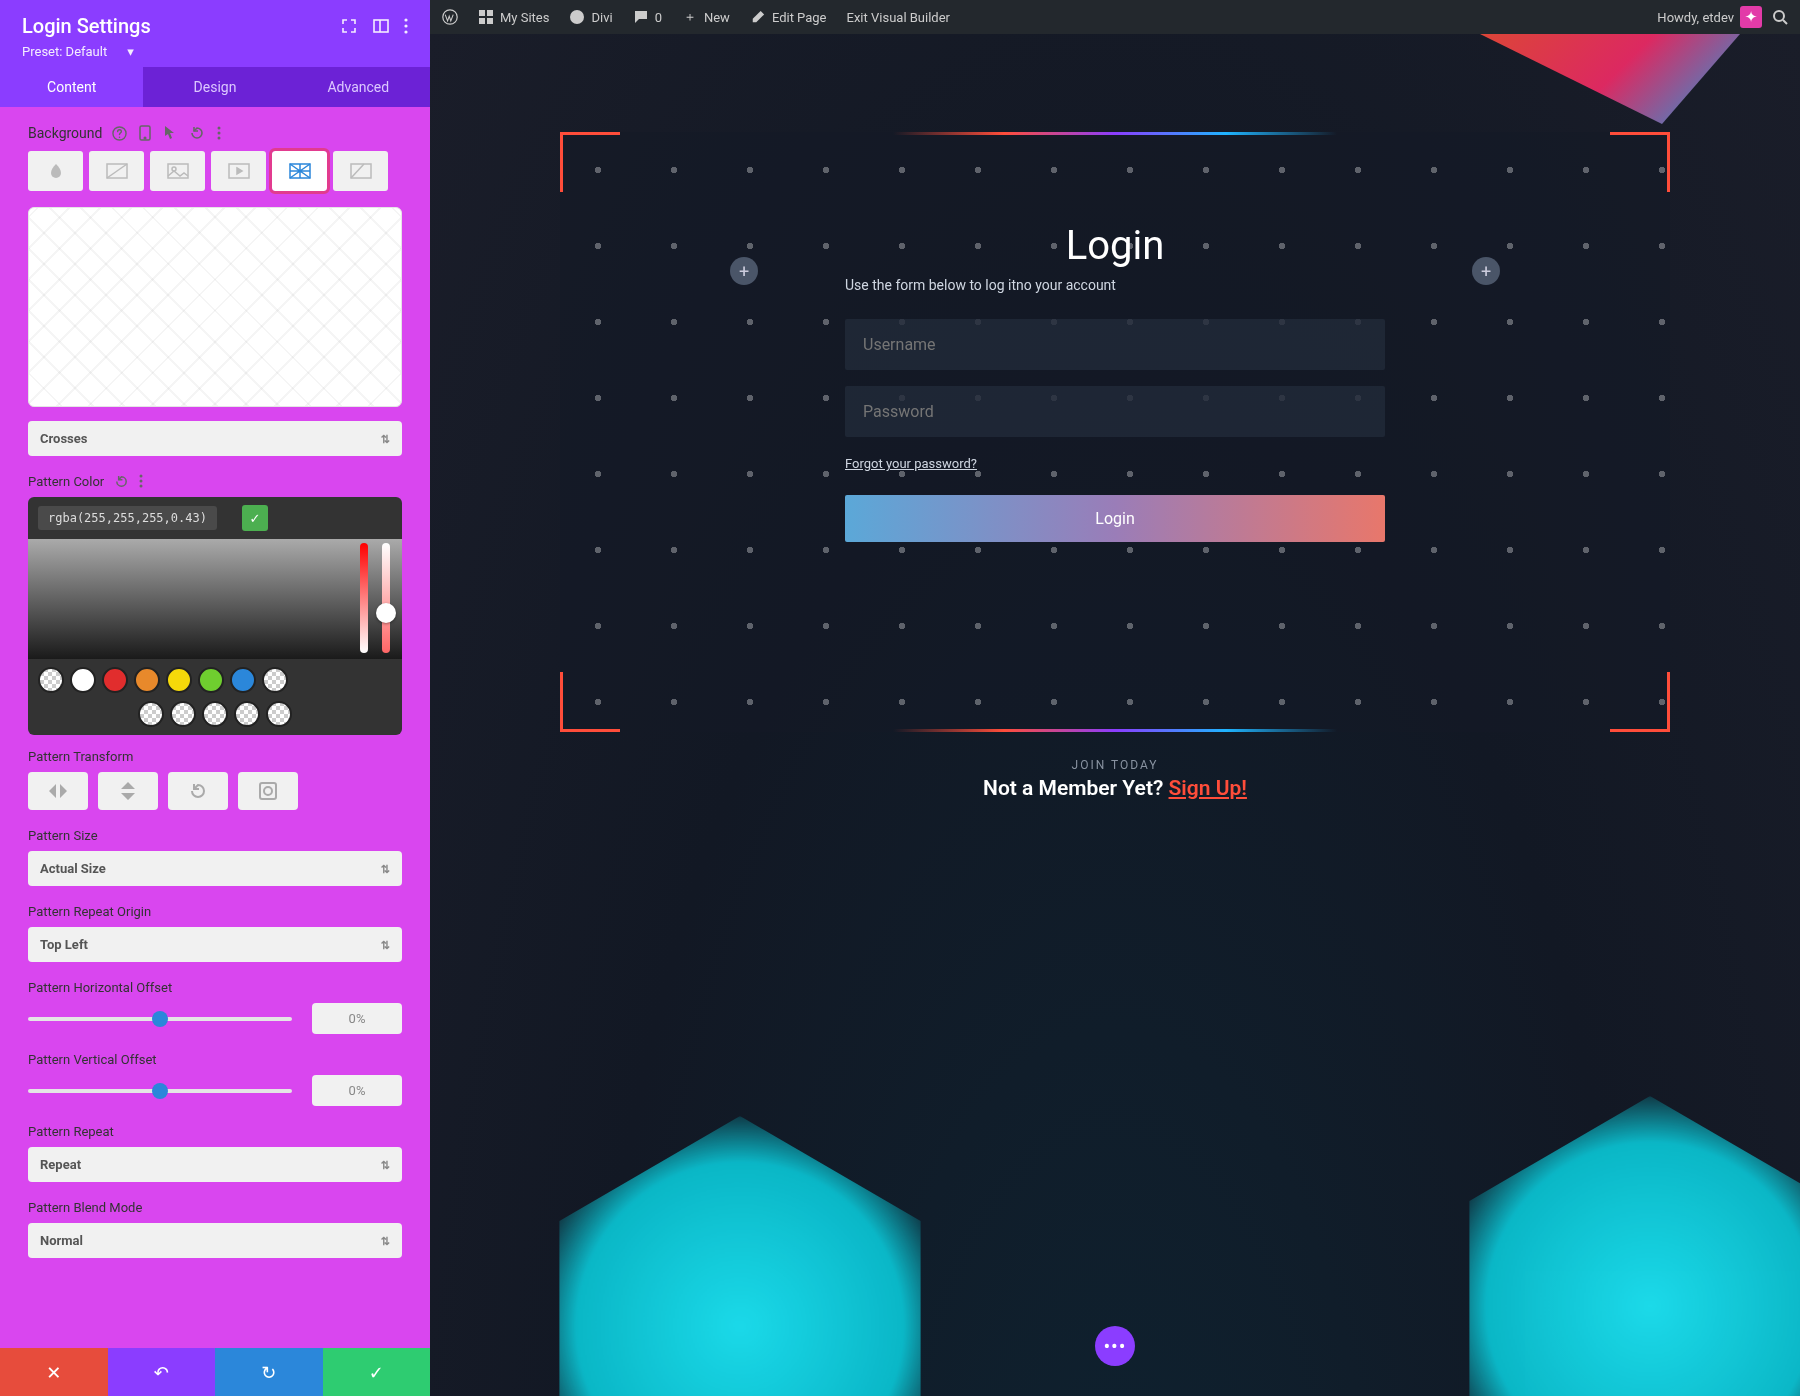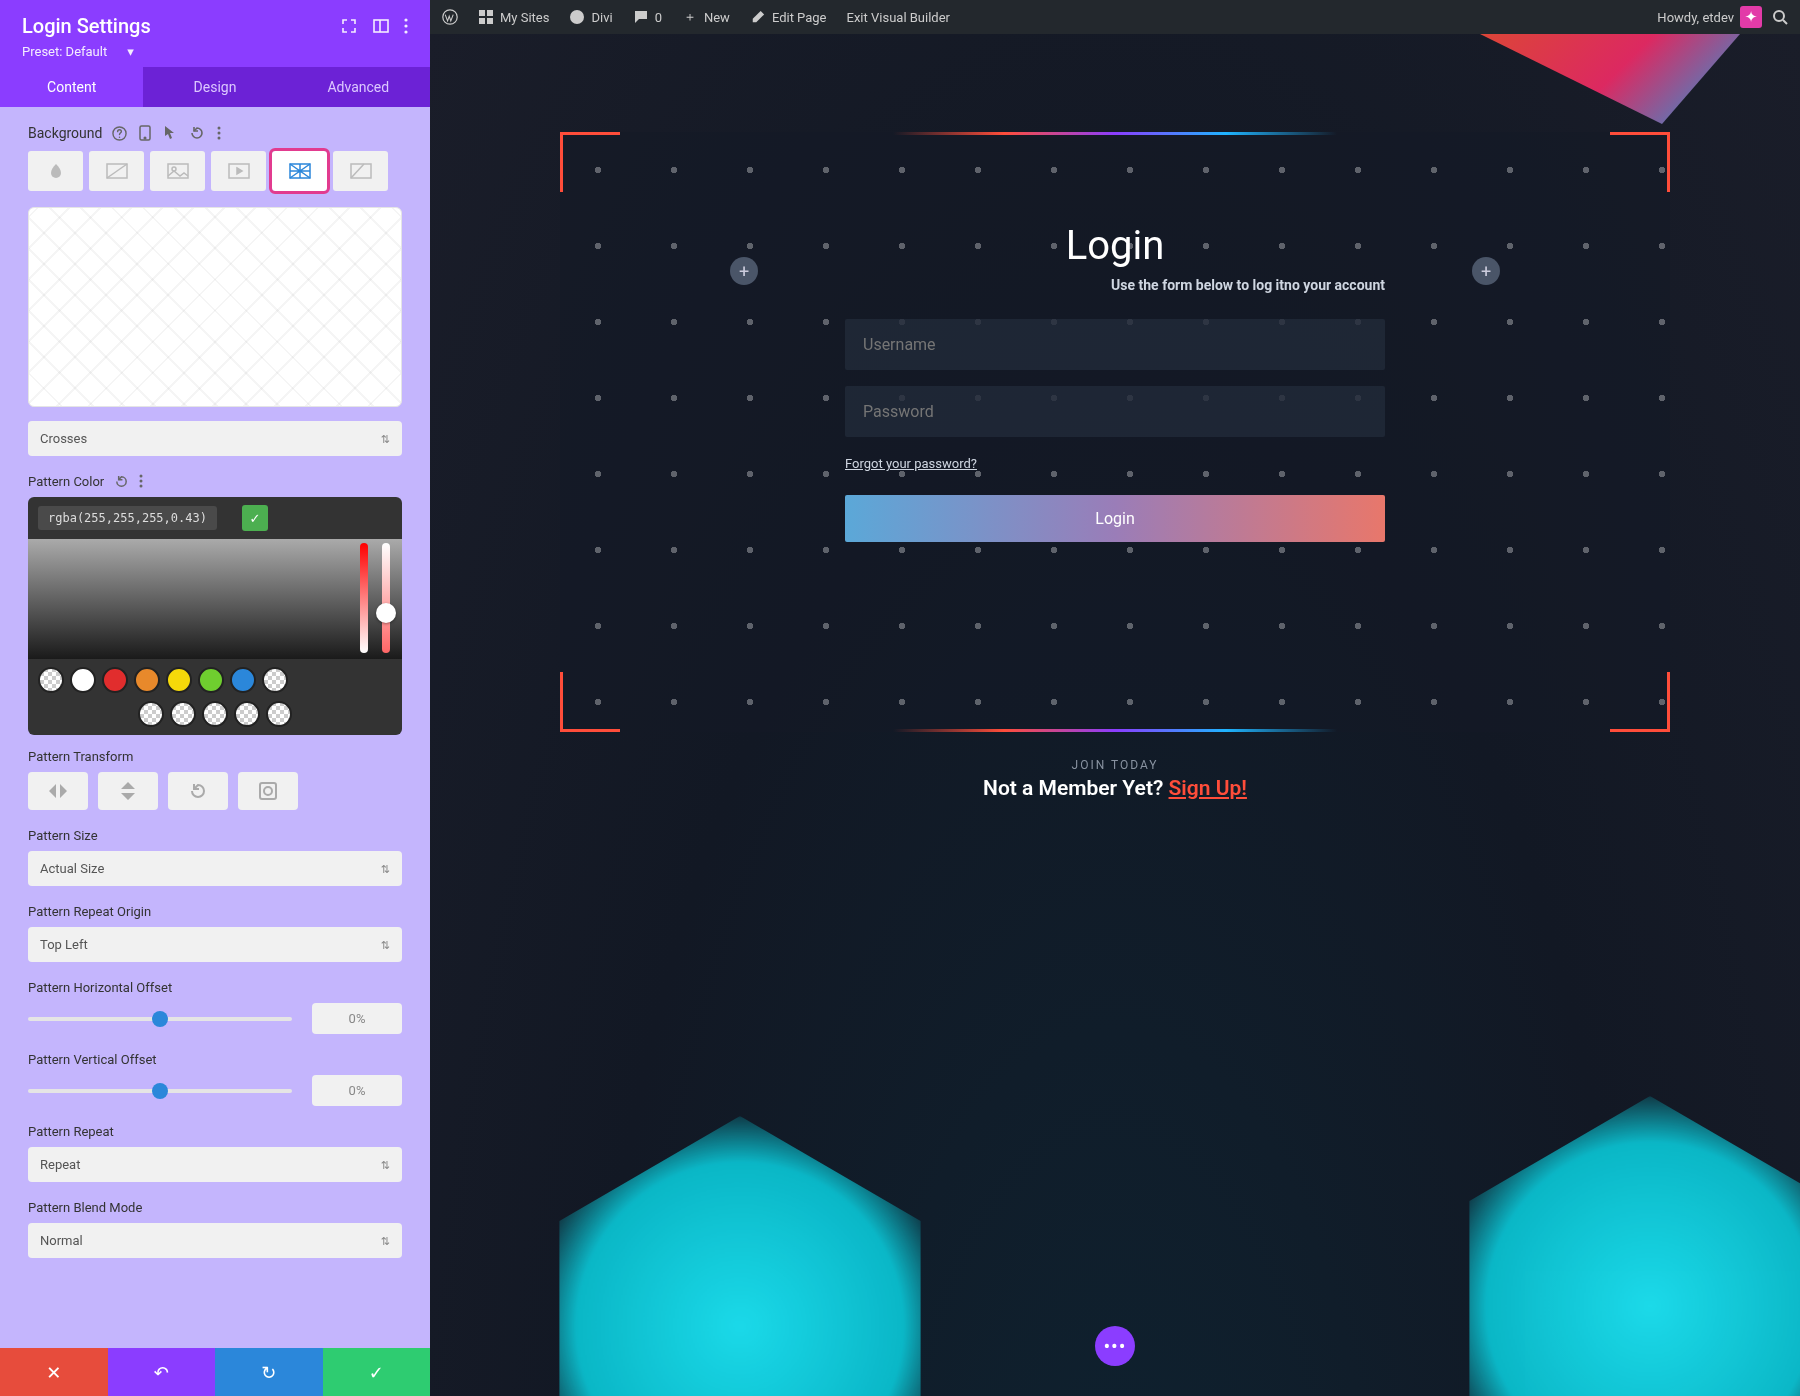--- a/index.html
+++ b/index.html
@@ -7,21 +7,21 @@
 
 
 .admin-bar { position:absolute; top:0; left:430px; right:0; height:34px; background:#23282d; display:flex; align-items:center; padding:0 12px; color:#ccc; font-size:13px; z-index:5; }
 .admin-bar .left { display:flex; align-items:center; gap:20px; }
 .admin-bar .right { margin-left:auto; display:flex; align-items:center; gap:10px; }
 .admin-item { display:flex; align-items:center; gap:6px; cursor:pointer; }
 .ab-icon { display:inline-flex; width:16px; height:16px; align-items:center; justify-content:center; }
 .ab-avatar { width:22px; height:22px; background:#e23ba8; border-radius:3px; display:flex; align-items:center; justify-content:center; color:#fff; font-size:15px; }
 
 
-.sidebar { position:absolute; top:0; left:0; width:430px; height:100%; background:#c4b5fd; display:flex; flex-direction:column; z-index:10; }
+.sidebar { position:absolute; top:0; left:0; width:430px; height:100%; background:#d946ef; display:flex; flex-direction:column; z-index:10; }
 .sb-header { background:#8b3dff; color:#fff; padding:14px 22px 8px; }
 .sb-title-row { display:flex; align-items:center; }
 .sb-title { font-size:20px; font-weight:500; }
 .sb-hdr-icons { margin-left:auto; display:flex; gap:14px; align-items:center; }
 .sb-hdr-icons span { cursor:pointer; opacity:.9; display:inline-flex; }
 .sb-preset { font-size:13px; margin-top:6px; opacity:.9; display:flex; align-items:center; gap:20px; cursor:pointer; }
 
 .sb-tabs { display:flex; background:#6c22d6; }
 .sb-tab { flex:1; text-align:center; padding:12px 0; color:#dcc8ff; font-size:14px; cursor:pointer; }
 .sb-tab.active { background:#8b3dff; color:#fff; }
@@ -33,21 +33,21 @@
 .bg-label-icons { display:flex; gap:12px; align-items:center; }
 .bg-label-icons span { cursor:pointer; display:inline-flex; color:#666; }
 
 .bg-type-row { display:flex; gap:6px; margin-bottom:16px; }
 .bg-type { width:55px; height:40px; background:#f1f1f1; display:flex; align-items:center; justify-content:center; cursor:pointer; border-radius:3px; color:#999; }
 .bg-type.active { background:#fff; outline:3px solid #e23b8f; color:#2b87da; }
 
 .pattern-preview { width:100%; height:200px; border:1px solid #e5e5e5; border-radius:6px; margin-bottom:14px; background:#fff;
  background-image:repeating-linear-gradient(45deg,rgba(0,0,0,.04) 0 2px,transparent 2px 22px),repeating-linear-gradient(-45deg,rgba(0,0,0,.04) 0 2px,transparent 2px 22px); }
 
-.select { width:100%; background:#f1f1f1; border:none; border-radius:4px; padding:10px 12px; font-size:13px; color:#555; margin-bottom:18px; position:relative; cursor:pointer; }
+.select { width:100%; background:#f1f1f1; border:none; border-radius:4px; padding:10px 12px; font-size:13px; color:#555; margin-bottom:18px; position:relative; cursor:pointer;font-weight:bold; }
 .select::after { content:"⇅"; position:absolute; right:12px; top:50%; transform:translateY(-50%); font-size:11px; color:#888; }
 
 .field-label { font-size:13px; color:#333; margin-bottom:8px; display:flex; align-items:center; gap:10px; }
 .field-label .lbl-icons { display:flex; gap:10px; }
 .field-label .lbl-icons span { cursor:pointer; color:#666; display:inline-flex; }
 
 .color-box { width:100%; background:#333; border-radius:6px; overflow:hidden; margin-bottom:14px; }
 .color-val-row { display:flex; align-items:center; padding:8px 10px; gap:25px; }
 .color-chip { background:#4a4a4a; color:#ddd; font-family:monospace; font-size:12px; padding:5px 10px; border-radius:3px; }
 .color-ok { width:26px; height:26px; background:#4caf50; border-radius:3px; display:flex; align-items:center; justify-content:center; color:#fff; cursor:pointer; }
@@ -93,21 +93,21 @@
 .lc-tr { top:0; right:0; } .lc-tr::before{top:0;right:0;} .lc-tr::after{top:0;right:0;}
 .lc-bl { bottom:0; left:0; } .lc-bl::before{bottom:0;left:0;} .lc-bl::after{bottom:0;left:0;}
 .lc-br { bottom:0; right:0; } .lc-br::before{bottom:0;right:0;} .lc-br::after{bottom:0;right:0;}
 .lc-grad { position:absolute; left:30%; right:30%; height:3px; background:linear-gradient(90deg,transparent,#ff4d3a,#8b3dff,#1fb4ff,transparent); }
 .lc-grad.top{top:0;} .lc-grad.bot{bottom:0;}
 
 .add-btn { position:absolute; width:28px; height:28px; background:#4a5568; border-radius:50%; color:#ccd; display:flex; align-items:center; justify-content:center; font-size:18px; cursor:pointer; top:125px; }
 .add-btn.l { left:170px; } .add-btn.r { right:170px; }
 
 .login-title { color:#fff; font-size:40px; text-align:center; font-weight:400; }
-.login-sub { color:#cfd6e1; font-size:14px; text-align:right; margin:8px 0 26px;font-weight:bold; }
+.login-sub { color:#cfd6e1; font-size:14px; text-align:left; margin:8px 0 26px; }
 .login-input { width:100%; background:rgba(34,42,58,.8); border:none; padding:16px 18px; color:#aeb7c5; font-size:16px; margin-bottom:16px; border-radius:2px; }
 .login-link { color:#cfd6e1; font-size:13px; text-decoration:underline; display:inline-block; margin-bottom:24px; }
 .login-btn { width:100%; padding:14px; background:linear-gradient(90deg,#5ba8d8,#9a7db8 50%,#e8776b); color:#fff; font-size:16px; border:none; cursor:pointer; border-radius:2px; }
 
 .join { position:absolute; top:724px; left:0; right:0; text-align:center; }
 .join-sm { color:#8892a0; font-size:12px; letter-spacing:2px; text-transform:uppercase; }
 .join-lg { color:#fff; font-size:21px; margin-top:4px; font-weight:600; }
 .join-lg a { color:#ff4d3a; text-decoration:underline; }
 
 .fab { position:absolute; bottom:30px; left:50%; transform:translateX(-50%); width:40px; height:40px; background:#8b3dff; border-radius:50%; color:#fff; display:flex; align-items:center; justify-content:center; font-size:20px; cursor:pointer; letter-spacing:1px; }

